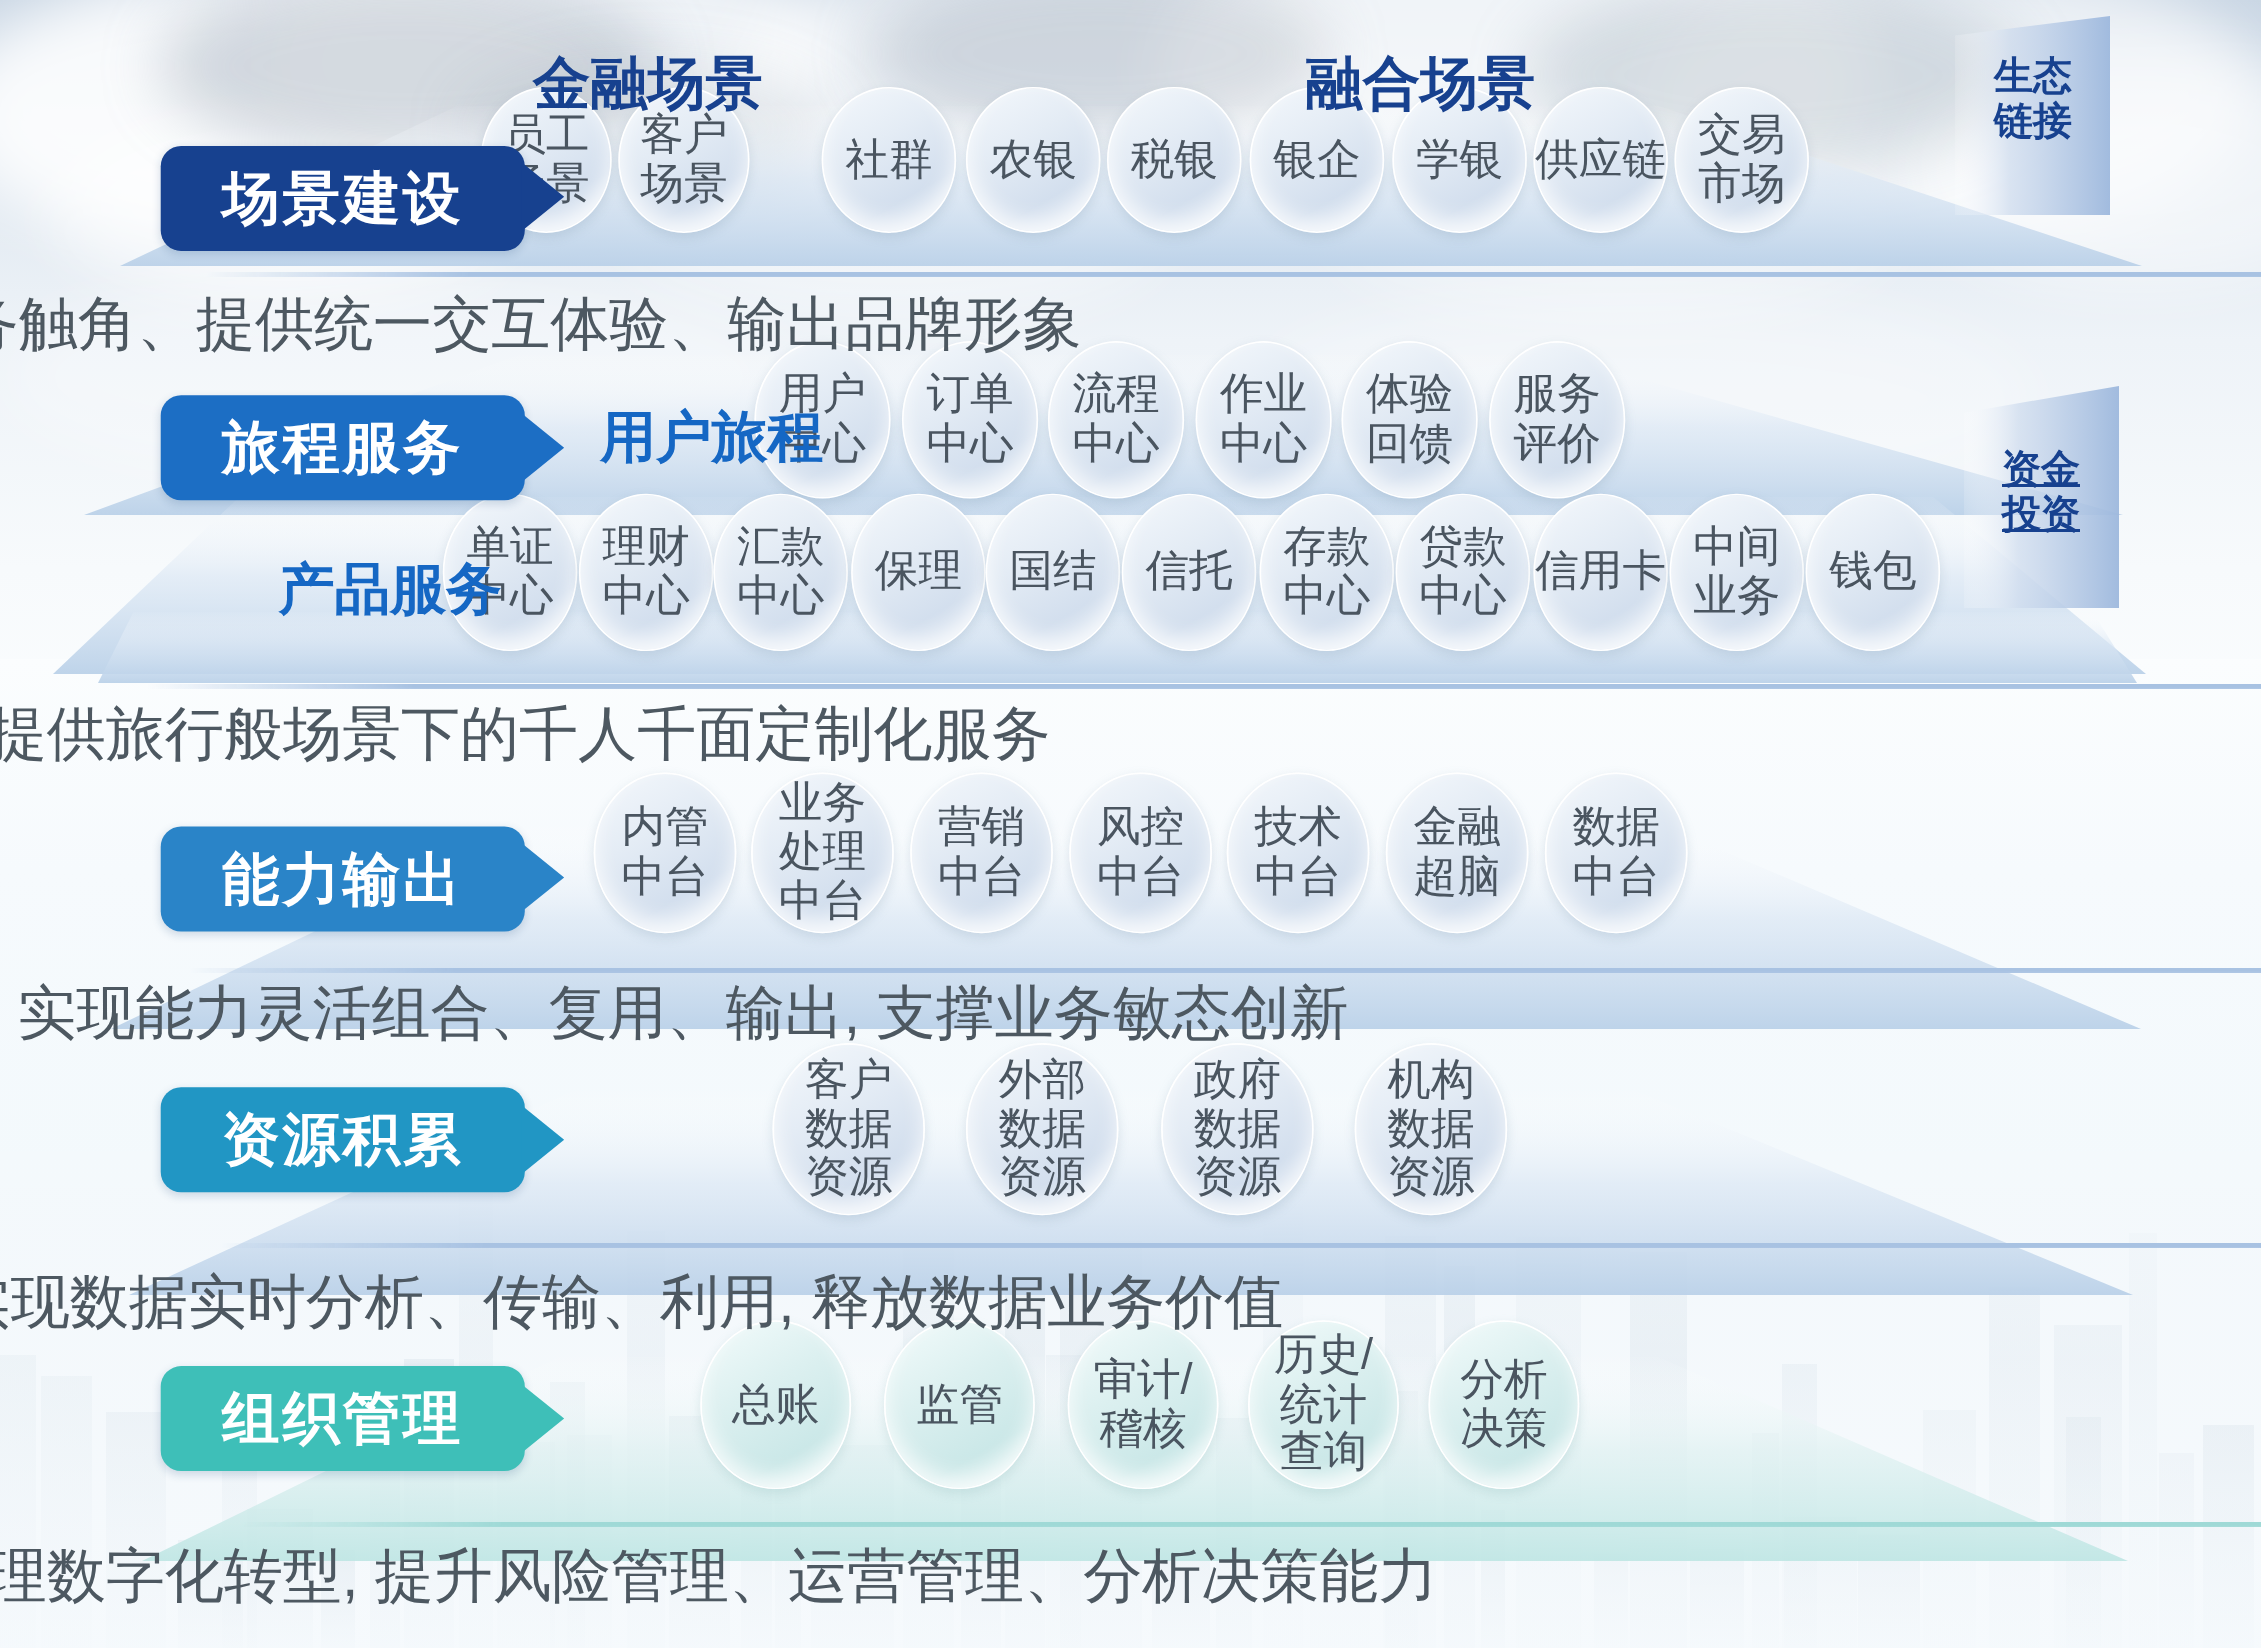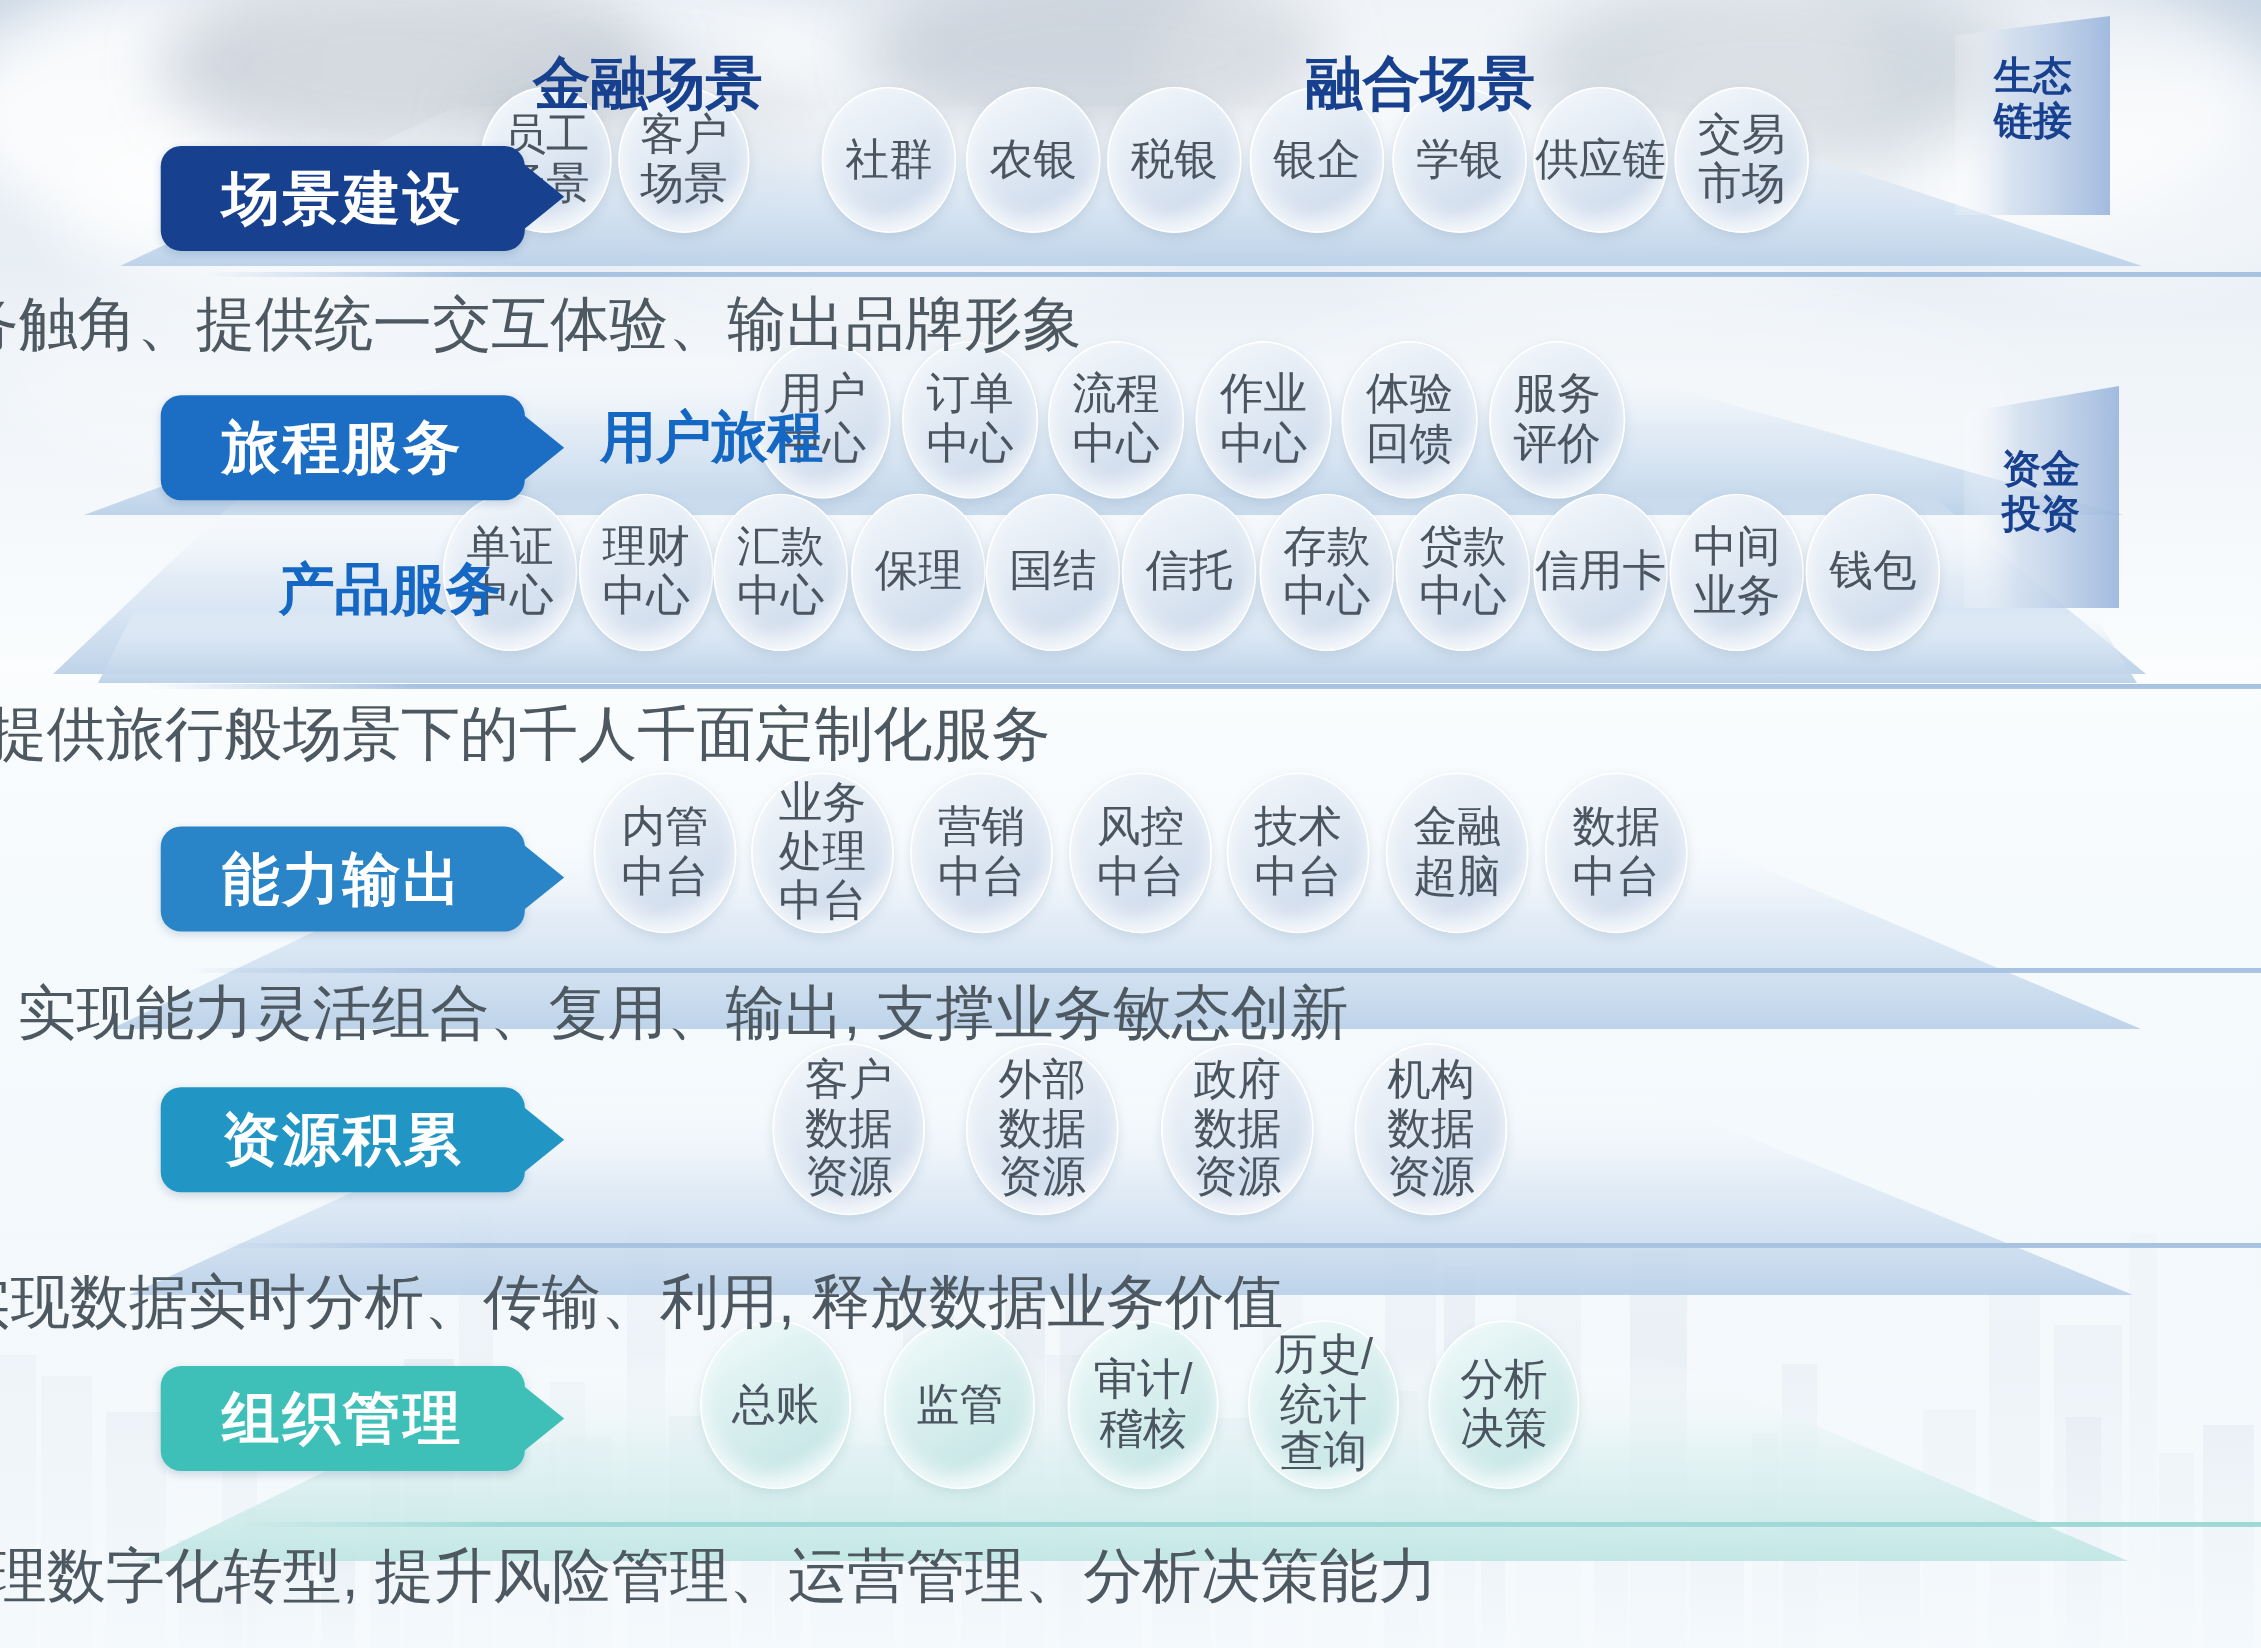--- a/index.html
+++ b/index.html
@@ -224,21 +224,21 @@
     <div class="ribbon" style="left: 1964px; top: 386px; width: 155px; height: 222px;"><svg width="100%" height="100%" viewBox="0 0 175 250" preserveAspectRatio="none">
         <defs>
           <linearGradient id="rib_capital" x1="0" y1="0" x2="1" y2="0">
             <stop offset="0" stop-color="#ffffff" stop-opacity="0.15"></stop>
             <stop offset="0.35" stop-color="#cfdcee" stop-opacity="0.75"></stop>
             <stop offset="1" stop-color="#9db8dd" stop-opacity="0.95"></stop>
           </linearGradient>
         </defs>
         <path d="M 0 30 L 175 0 L 175 250 L 0 250 Z" fill="url(#rib_capital)"></path>
       </svg></div>
-    <div class="ribtext" style="left: 1983px; top: 446px; width: 116px; font-size: 39px;">
+    <div class="ribtext" style="left: 1983px; top: 446px; width: 116px; font-size: 39px; text-decoration: underline;">
       <div>资金</div>
       <div>投资</div>
     </div>
   </div>
 
 <div id="content" style="transform: scale(1.64, 1.64); width: 1379px; height: 1005px;">
     <div class="tag" style="left: 98px; top: 89px; width: 222px; height: 64px; background: rgb(23, 65, 143); font-size: 35px;">
       <span>场景建设</span>
     </div>
     <div style="position: absolute; left: 318px; top: 99px; width: 0px; height: 0px; border-top: 21px solid transparent; border-bottom: 21px solid transparent; border-left: 26.6px solid rgb(23, 65, 143); z-index: 6;"></div>

